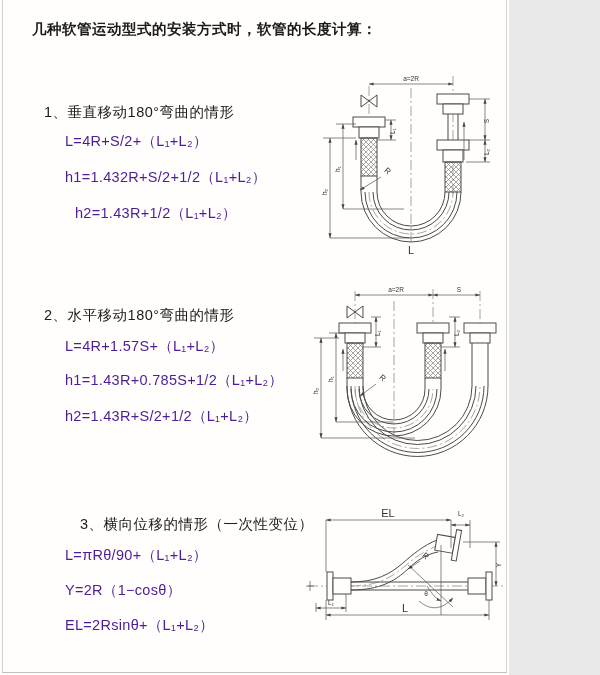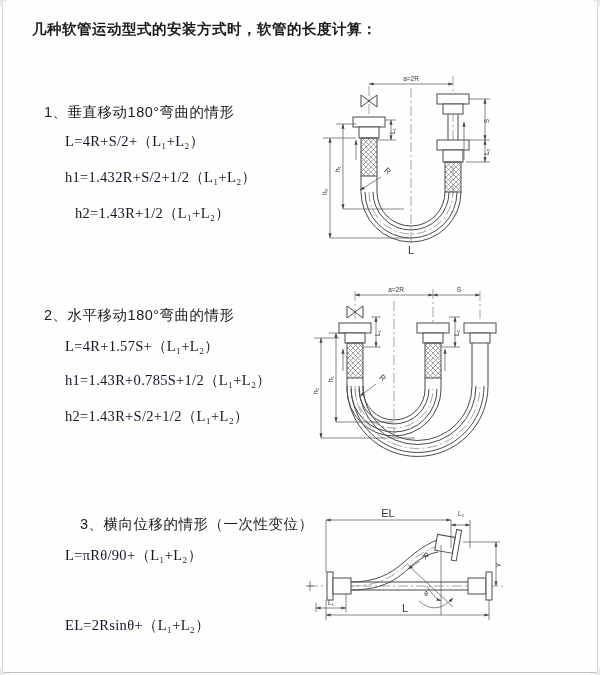--- a/index.html
+++ b/index.html
@@ -1,27 +1,26 @@
 <!DOCTYPE html>
 <html><head>
 <meta charset="utf-8">
 <style>
   html,body{margin:0;padding:0;background:#e9e9e9;}
   .page{
-    position:relative;width:600px;height:675px;background:#fffefc;
+    position:relative;width:509px;height:675px;background:#fffefc;
     font-family:"Liberation Sans","DejaVu Sans",sans-serif;color:#1b1b1b;
     overflow:hidden;
-    border-radius:10px;
   }
   .frame{position:absolute;left:2px;top:0;right:2px;bottom:2px;
     border-left:1px solid #d2d2d2;border-right:1px solid #d2d2d2;border-bottom:1px solid #c0c0c0;
     pointer-events:none;}
   .title{position:absolute;left:32px;top:20px;font-size:14.5px;font-weight:bold;letter-spacing:.5px;}
   .sec-head{position:absolute;font-size:14.5px;font-weight:normal;letter-spacing:.5px;}
-  .formula{position:absolute;font-size:14.5px;font-weight:500;letter-spacing:.3px;color:#0f172a;font-family:Liberation Serif, serif;}
+  .formula{position:absolute;font-size:14.5px;font-weight:500;letter-spacing:.3px;color:#4c1d95;}
   .diag{position:absolute;}
   svg{overflow:visible;}
   svg text{fill:#333;font-family:"Liberation Sans","DejaVu Sans",sans-serif;font-size:6.5px;}
   svg text.big{font-size:11px;}
   svg text.med{font-size:8px;}
   .ln{stroke:#4b4b4b;stroke-width:1;fill:none;}
   .dm{stroke:#555;stroke-width:.7;fill:none;}
   .cl{stroke:#8f8f8f;stroke-width:.8;fill:none;stroke-dasharray:10 3 2 3;}
   .fl{fill:#fffefc;stroke:#4b4b4b;stroke-width:1;}
   .sw{stroke:#4b4b4b;stroke-width:1;}
@@ -39,20 +38,21 @@
   <div class="formula" style="left:65px;top:168px;">h1=1.432R+S/2+1/2（L₁+L₂）</div>
   <div class="formula" style="left:75px;top:204px;">h2=1.43R+1/2（L₁+L₂）</div>
 
   <div class="sec-head" style="left:44px;top:306px;text-align:center;">2、水平移动180°弯曲的情形</div>
   <div class="formula" style="left:65px;top:337px;">L=4R+1.57S+（L₁+L₂）</div>
   <div class="formula" style="left:65px;top:371px;">h1=1.43R+0.785S+1/2（L₁+L₂）</div>
   <div class="formula" style="left:65px;top:407px;">h2=1.43R+S/2+1/2（L₁+L₂）</div>
 
   <div class="sec-head" style="left:44px;top:515px;margin-left:36px;">3、横向位移的情形（一次性变位）</div>
   <div class="formula" style="left:65px;top:546px;">L=πRθ/90+（L₁+L₂）</div>
+  <div class="formula" style="left:65px;top:581px;">Y=2R（1−cosθ）</div>
   <div class="formula" style="left:65px;top:616px;text-align:right;">EL=2Rsinθ+（L₁+L₂）</div>
 
   <div class="diag" style="left:306px;top:72px;">
     <svg width="250" height="190" viewBox="0 0 250 190">
       <defs>
         <marker id="ar1" viewBox="0 0 10 10" refX="9.5" refY="5" markerWidth="7" markerHeight="7" orient="auto-start-reverse">
           <path d="M0,1.8 L10,5 L0,8.2 Z" fill="#444"></path>
         </marker>
         <pattern id="ht1" width="5" height="5" patternUnits="userSpaceOnUse">
           <path d="M0,5 L5,0 M0,0 L5,5" stroke="#6a6a6a" stroke-width="0.6"></path>

